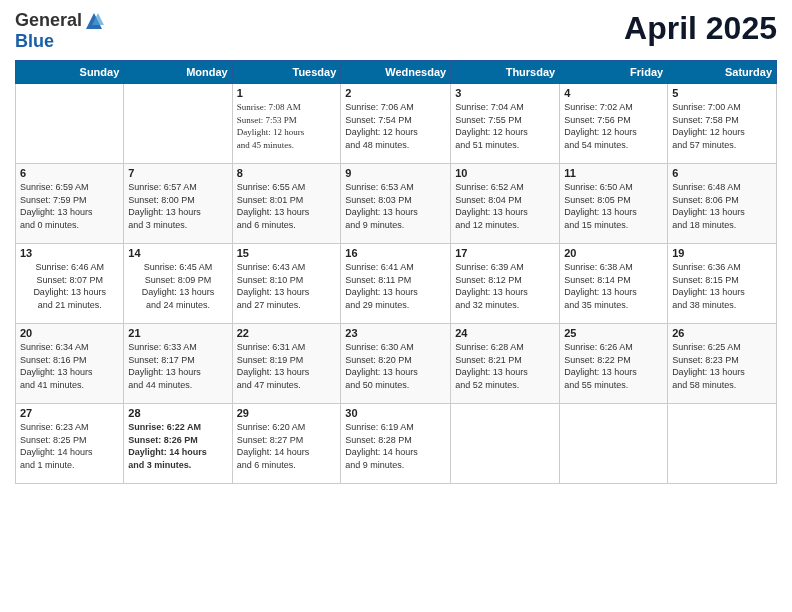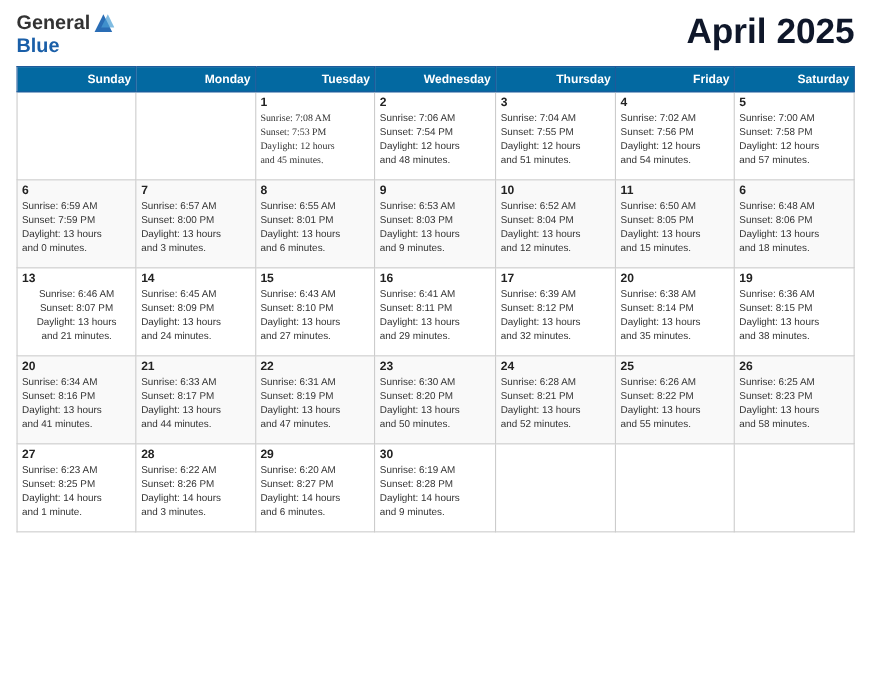--- a/index.html
+++ b/index.html
@@ -225,21 +225,21 @@
         <tr>
           <td>
             <span class="day-number">13</span>
             <div class="day-info" style="white-space: pre-line; text-align: center;">Sunrise: 6:46 AM
 Sunset: 8:07 PM
 Daylight: 13 hours
 and 21 minutes.</div>
           </td>
           <td>
             <span class="day-number">14</span>
-            <div class="day-info" style="white-space: pre-line;">Sunrise: 6:45 AM
+            <div class="day-info" style="white-space: pre-line; text-align: center;">Sunrise: 6:45 AM
 Sunset: 8:09 PM
 Daylight: 13 hours
 and 24 minutes.</div>
           </td>
           <td>
             <span class="day-number">15</span>
             <div class="day-info" style="white-space: pre-line;">Sunrise: 6:43 AM
 Sunset: 8:10 PM
 Daylight: 13 hours
 and 27 minutes.</div>
@@ -327,21 +327,21 @@
         <tr>
           <td>
             <span class="day-number">27</span>
             <div class="day-info" style="white-space: pre-line;">Sunrise: 6:23 AM
 Sunset: 8:25 PM
 Daylight: 14 hours
 and 1 minute.</div>
           </td>
           <td>
             <span class="day-number">28</span>
-            <div class="day-info" style="white-space: pre-line;">Sunrise: 6:22 AM
+            <div class="day-info" style="white-space: pre-line; font-weight: bold;">Sunrise: 6:22 AM
 Sunset: 8:26 PM
 Daylight: 14 hours
 and 3 minutes.</div>
           </td>
           <td>
             <span class="day-number">29</span>
             <div class="day-info" style="white-space: pre-line;">Sunrise: 6:20 AM
 Sunset: 8:27 PM
 Daylight: 14 hours
 and 6 minutes.</div>

